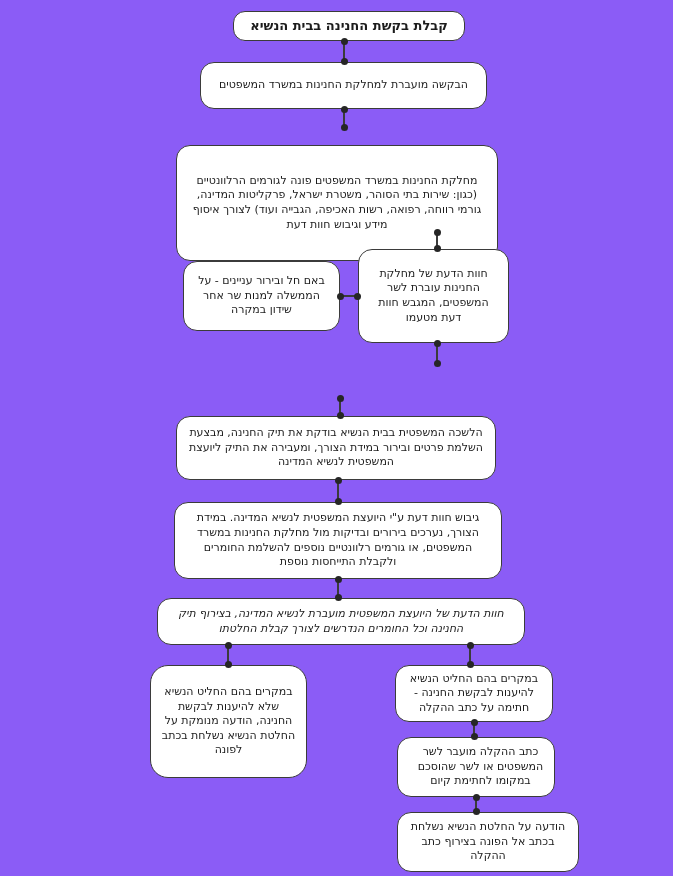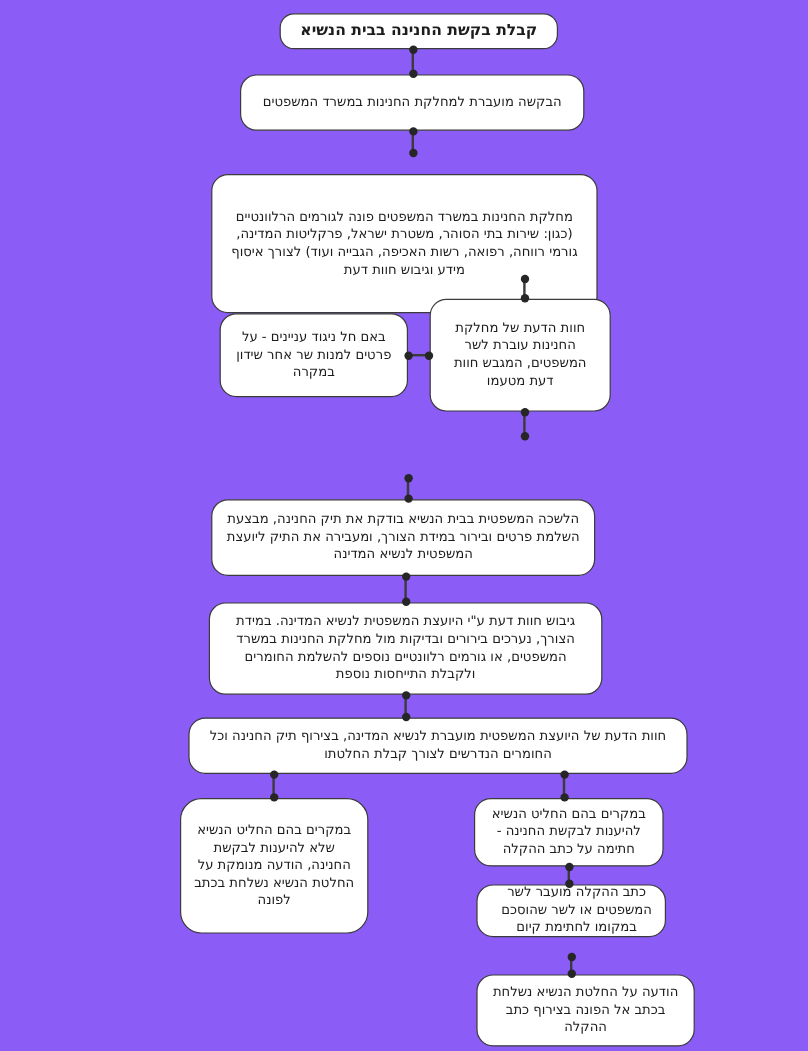--- a/index.html
+++ b/index.html
@@ -68,34 +68,34 @@
 <div class="page">
 
   <div class="node title" style="left:233px;top:11px;width:232px;height:30px;">קבלת בקשת החנינה בבית הנשיא</div>
 
   <div class="node" style="left:200px;top:62px;width:287px;height:47px;">הבקשה מועברת למחלקת החנינות במשרד המשפטים</div>
 
   <div class="node" style="left:176px;top:145px;width:322px;height:116px;">מחלקת החנינות במשרד המשפטים פונה לגורמים הרלוונטיים (כגון: שירות בתי הסוהר, משטרת ישראל, פרקליטות המדינה, גורמי רווחה, רפואה, רשות האכיפה, הגבייה ועוד) לצורך איסוף מידע וגיבוש חוות דעת</div>
 
   <div class="node" style="left:358px;top:249px;width:151px;height:94px;">חוות הדעת של מחלקת החנינות עוברת לשר המשפטים, המגבש חוות דעת מטעמו</div>
 
-  <div class="node" style="left:183px;top:261px;width:157px;height:70px;">באם חל ניגוד עניינים - על פרטים למנות שר אחר שידון במקרה</div>
+  <div class="node" style="left:183px;top:261px;width:157px;height:70px;">באם חל ובירור עניינים - על הממשלה למנות שר אחר שידון במקרה</div>
 
 
   <div class="node" style="left:176px;top:416px;width:320px;height:64px;">הלשכה המשפטית בבית הנשיא בודקת את תיק החנינה, מבצעת השלמת פרטים ובירור במידת הצורך, ומעבירה את התיק ליועצת המשפטית לנשיא המדינה</div>
 
   <div class="node" style="left:174px;top:502px;width:328px;height:77px;">גיבוש חוות דעת ע"י היועצת המשפטית לנשיא המדינה. במידת הצורך, נערכים בירורים ובדיקות מול מחלקת החנינות במשרד המשפטים, או גורמים רלוונטיים נוספים להשלמת החומרים ולקבלת התייחסות נוספת</div>
 
-  <div class="node" style="left:157px;top:598px;width:416px;height:47px;">חוות הדעת של היועצת המשפטית מועברת לנשיא המדינה, בצירוף תיק החנינה וכל החומרים הנדרשים לצורך קבלת החלטתו</div>
+  <div class="node" style="left:157px;top:598px;width:368px;height:47px;font-style:italic;">חוות הדעת של היועצת המשפטית מועברת לנשיא המדינה, בצירוף תיק החנינה וכל החומרים הנדרשים לצורך קבלת החלטתו</div>
 
   <div class="node" style="left:150px;top:665px;width:157px;height:113px;border-radius:18px;">במקרים בהם החליט הנשיא שלא להיענות לבקשת החנינה, הודעה מנומקת על החלטת הנשיא נשלחת בכתב לפונה</div>
 
   <div class="node" style="left:395px;top:665px;width:158px;height:57px;">במקרים בהם החליט הנשיא להיענות לבקשת החנינה - חתימה על כתב ההקלה</div>
 
-  <div class="node" style="left:397px;top:737px;width:158px;height:44px;padding-left:18px;">כתב ההקלה מועבר לשר המשפטים או לשר שהוסכם במקומו לחתימת קיום</div>
+  <div class="node" style="left:397px;top:737px;width:158px;height:60px;padding-left:18px;">כתב ההקלה מועבר לשר המשפטים או לשר שהוסכם במקומו לחתימת קיום</div>
 
   <div class="node" style="left:397px;top:812px;width:182px;height:60px;">הודעה על החלטת הנשיא נשלחת בכתב אל הפונה בצירוף כתב ההקלה</div>
 
   <div class="conn-v" style="left:343px;top:41px;height:21px;"></div>
   <div class="conn-v" style="left:343px;top:109px;height:19px;"></div>
   <div class="conn-v" style="left:436px;top:232px;height:17px;"></div>
   <div class="conn-h" style="left:340px;top:295px;width:18px;"></div>
   <div class="conn-v" style="left:436px;top:343px;height:21px;"></div>
   <div class="conn-v" style="left:339px;top:398px;height:18px;"></div>
   <div class="conn-v" style="left:337px;top:480px;height:22px;"></div>

